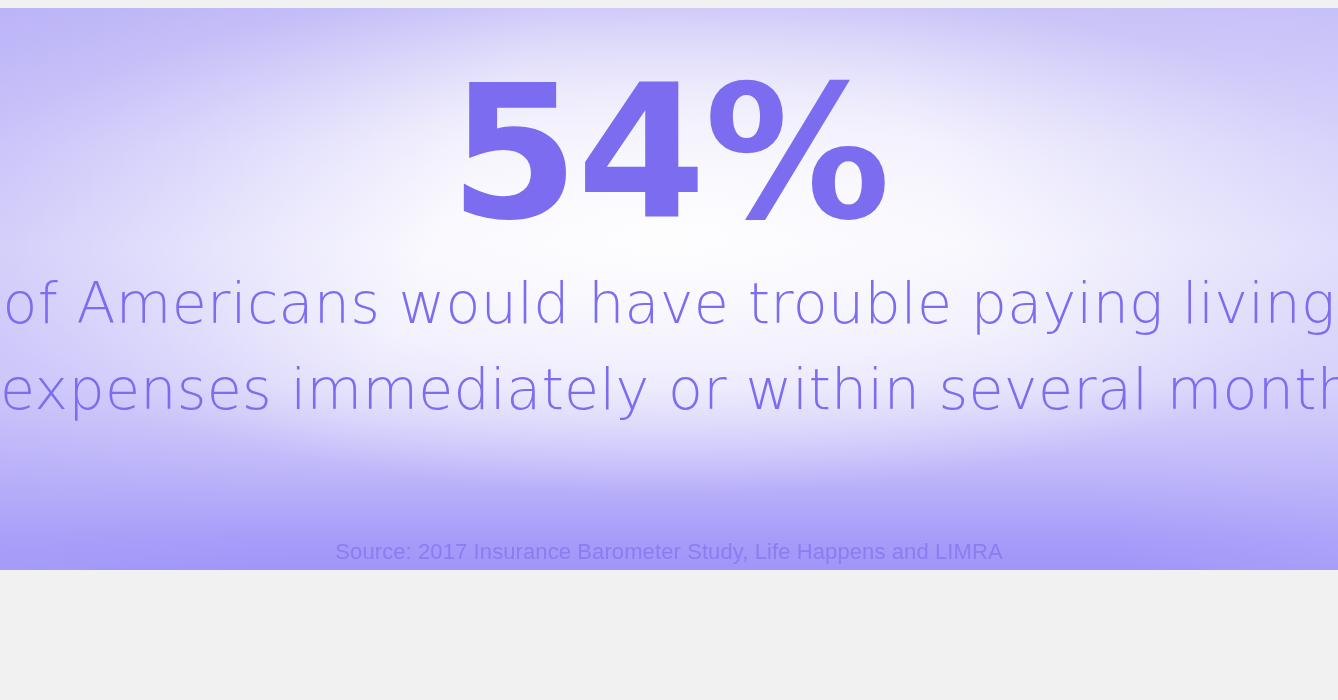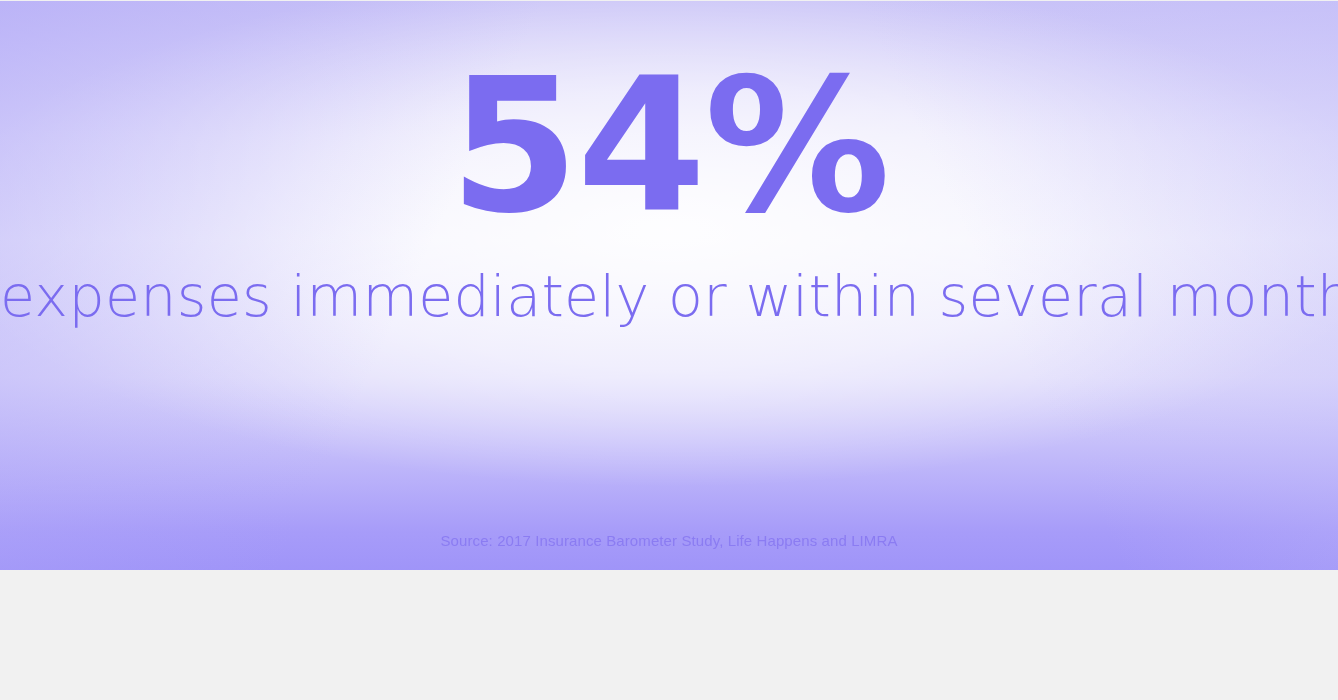--- a/index.html
+++ b/index.html
@@ -16,21 +16,21 @@
   .poster {
     position: relative;
     width: 1338px;
     height: 700px;
   }
 
   
   .hero {
     position: absolute;
     left: 0;
-    top: 1px;
+    top: 8px;
     width: 1338px;
     height: 570px;
     overflow: hidden;
     background:
       radial-gradient(ellipse 70% 58% at 50% 40%, rgba(255,255,255,0.92) 0%, rgba(255,255,255,0.55) 42%, rgba(255,255,255,0.0) 78%),
       linear-gradient(to bottom, #c9c3f7 0%, #e4e1fb 24%, #eeedfc 42%, #ddd9fb 66%, #a79cf9 93%, #9f94f8 100%);
   }
   .hero:before {
     content: "";
     position: absolute;
@@ -77,21 +77,21 @@
     white-space: nowrap;
   }
 
   .source {
     position: absolute;
     left: 0;
     top: 531px;
     width: 1338px;
     text-align: center;
     font-family: "Liberation Sans", sans-serif;
-    font-size: 15px;
+    font-size: 22px;
     letter-spacing: 0.1px;
     color: #8b7cf2;
   }
 
   
   .footer {
     position: absolute;
     left: 0;
     top: 570px;
     width: 1338px;
@@ -103,20 +103,21 @@
 <body>
 
 <div class="poster">
 
   <div class="hero">
     <div class="hero-inner">
 
       <div class="stat">54%</div>
 
       <div class="body-text">
+        <div class="body-line">of Americans would have trouble paying living</div>
         <div class="body-line">expenses immediately or within several months</div>
       </div>
 
       <div class="source">Source: 2017 Insurance Barometer Study, Life Happens and LIMRA</div>
 
     </div>
   </div>
 
   <div class="footer">
 

